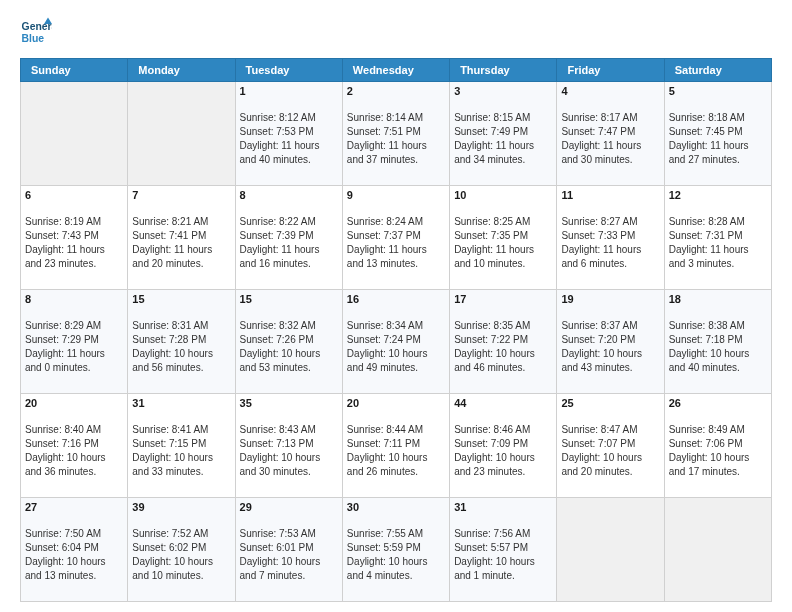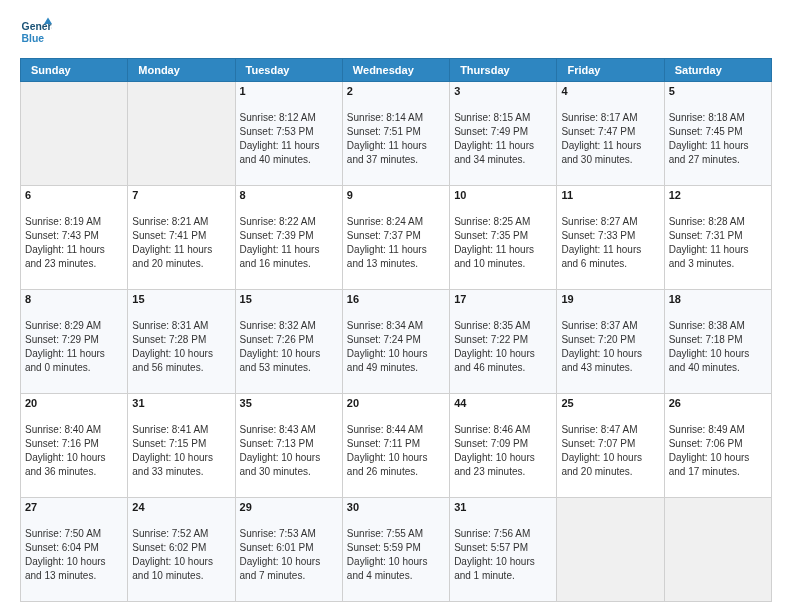--- a/index.html
+++ b/index.html
@@ -233,21 +233,21 @@
             <span class="day-num">26</span>
             <div class="day-info">Sunrise: 8:49 AM<br>Sunset: 7:06 PM<br>Daylight: 10 hours<br>and 17 minutes.</div>
           </td>
         </tr>
         <tr>
           <td>
             <span class="day-num">27</span>
             <div class="day-info">Sunrise: 7:50 AM<br>Sunset: 6:04 PM<br>Daylight: 10 hours<br>and 13 minutes.</div>
           </td>
           <td>
-            <span class="day-num">24</span>
+            <span class="day-num">39</span>
             <div class="day-info">Sunrise: 7:52 AM<br>Sunset: 6:02 PM<br>Daylight: 10 hours<br>and 10 minutes.</div>
           </td>
           <td>
             <span class="day-num">29</span>
             <div class="day-info">Sunrise: 7:53 AM<br>Sunset: 6:01 PM<br>Daylight: 10 hours<br>and 7 minutes.</div>
           </td>
           <td>
             <span class="day-num">30</span>
             <div class="day-info">Sunrise: 7:55 AM<br>Sunset: 5:59 PM<br>Daylight: 10 hours<br>and 4 minutes.</div>
           </td>

